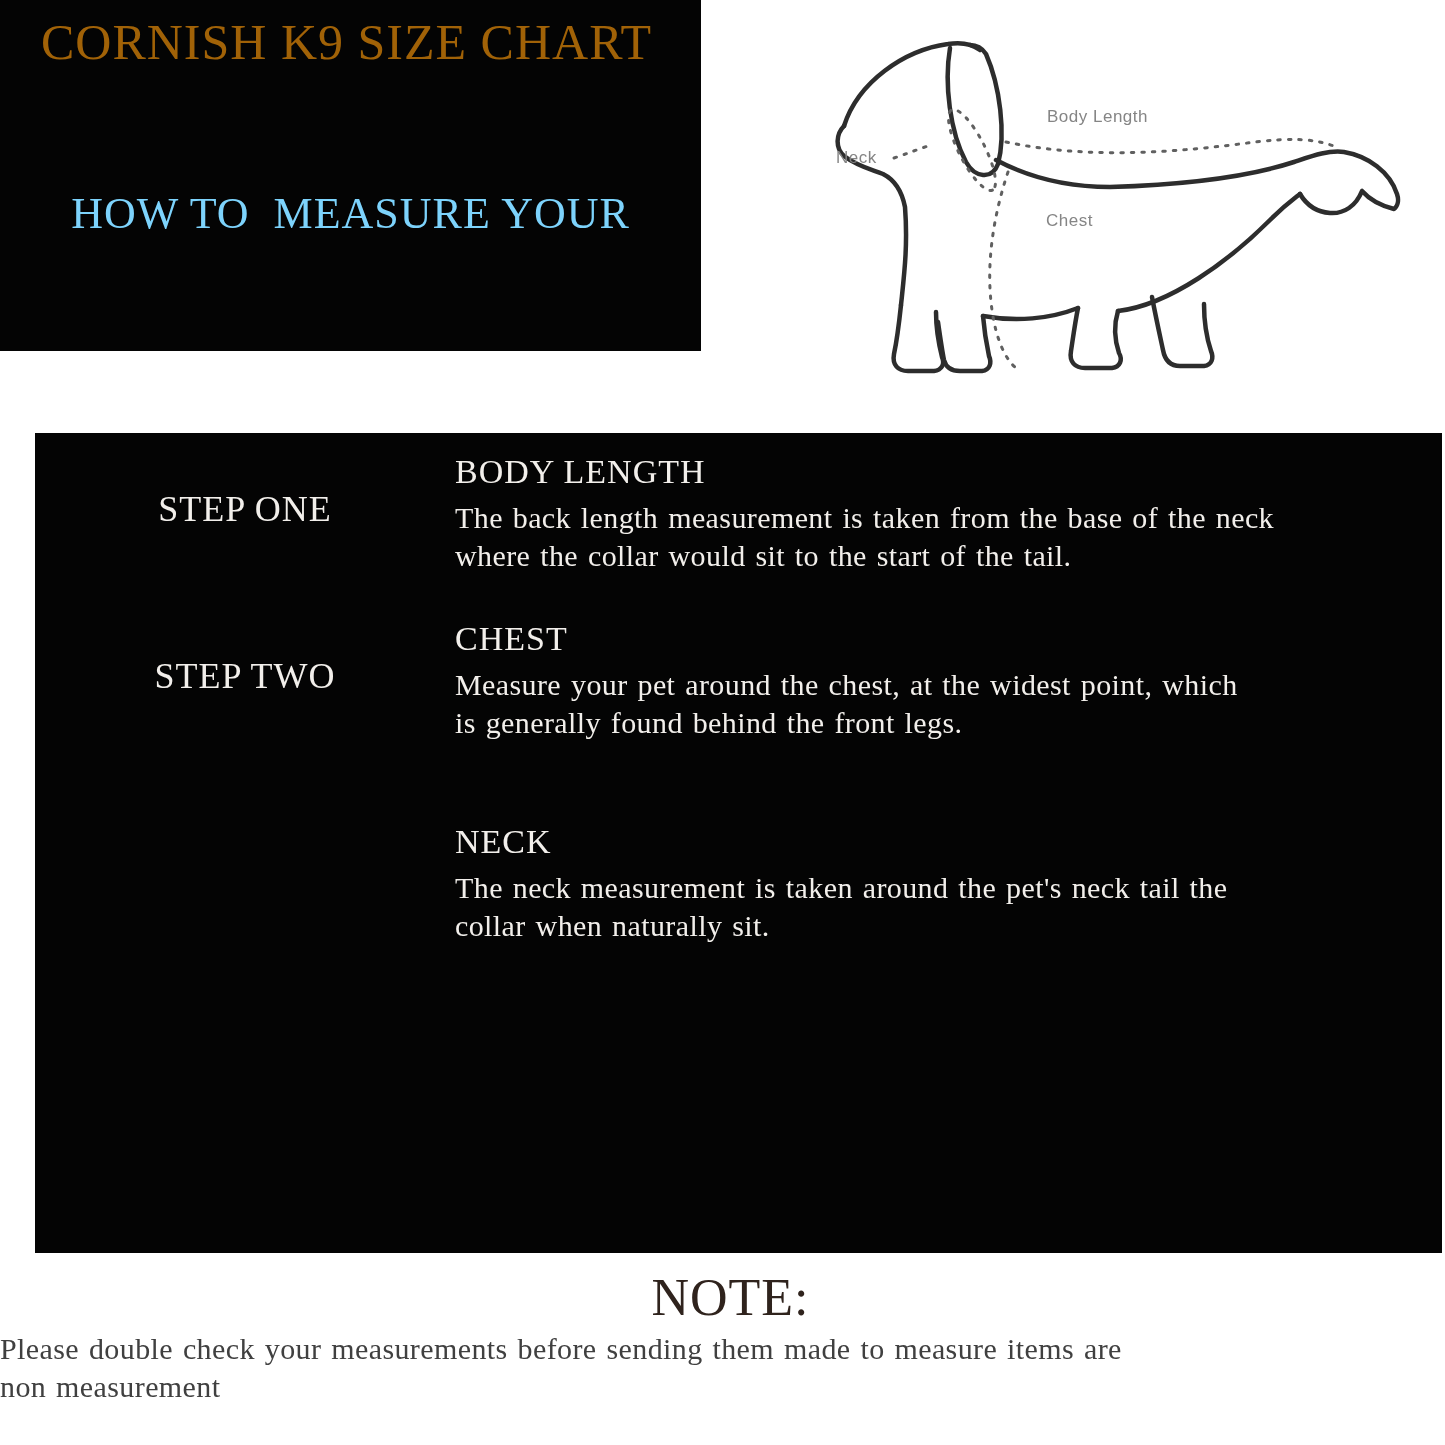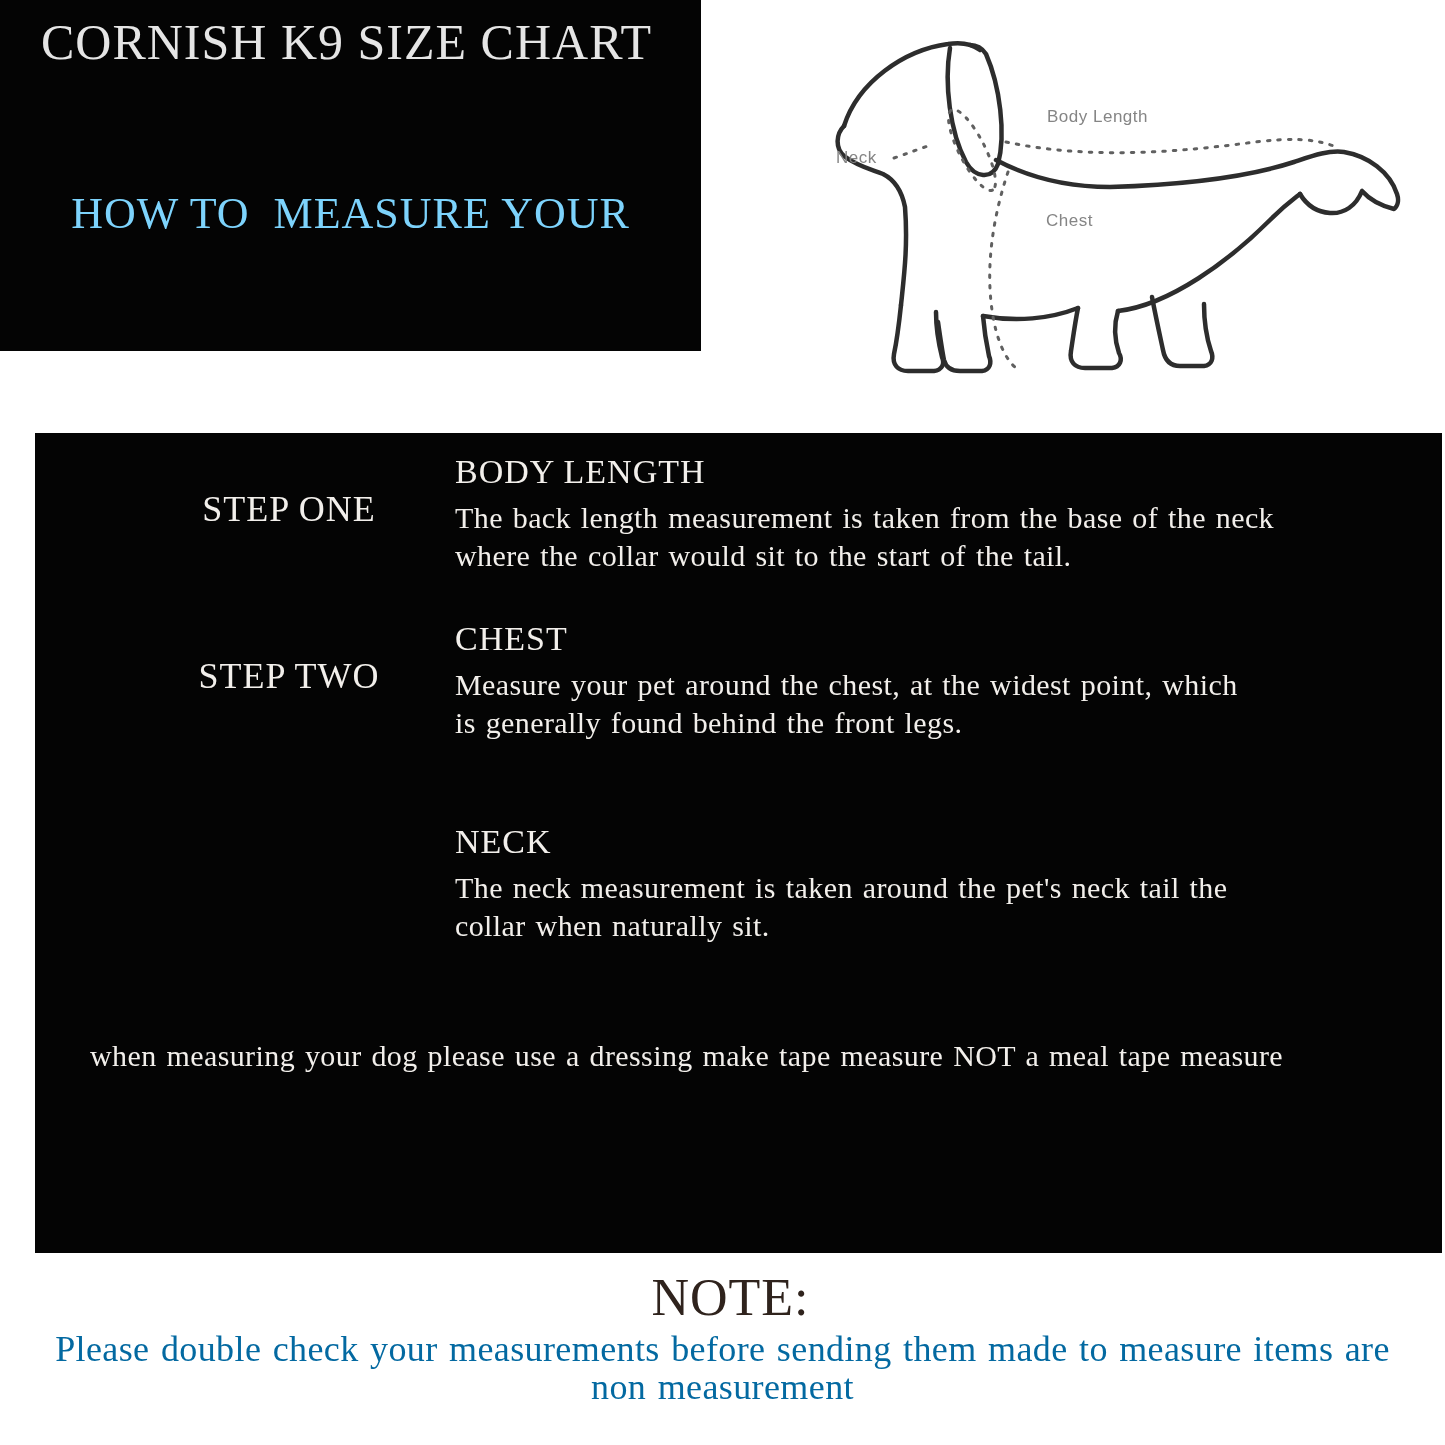--- a/index.html
+++ b/index.html
@@ -5,61 +5,61 @@
   html,body{margin:0;padding:0;}
   body{
     width:1445px;height:1445px;position:relative;background:#ffffff;
     font-family:"Liberation Serif", serif;overflow:hidden;
   }
   .abs{position:absolute;}
   
   .top-panel{left:0;top:0;width:701px;height:351px;background:#040404;}
   .main-title{
     left:0;right:8px;top:14px;text-align:center;
-    color:#e5e5e5;font-size:50px;line-height:56px;letter-spacing:1px;
+    color:#a16207;font-size:50px;line-height:56px;letter-spacing:1px;
     white-space:nowrap;
   }
   .subtitle{
     left:0;right:0;top:170px;text-align:center;
     color:#7dd3fc;font-size:44px;line-height:88px;letter-spacing:1px;
   }
   
   .dog-wrap{left:800px;top:10px;width:620px;height:400px;}
   .dog-wrap svg{width:100%;height:100%;}
   .diag-label{
     font-family:"Liberation Sans", sans-serif;
     font-size:17px;fill:#858585;letter-spacing:0.5px;
   }
   
   .main-panel{left:35px;top:433px;width:1407px;height:820px;background:#040404;}
   .step-label{
     left:0;width:420px;text-align:center;color:#f2efeb;
-    font-size:36px;line-height:44px;letter-spacing:1px;padding-left:44px;
+    font-size:36px;line-height:44px;letter-spacing:1px;
   }
   .step-one{top:54px;}
   .step-two{top:221px;}
   .step-three{top:407px;}
   .section{left:420px;width:910px;color:#f2efeb;}
   .sec-1{top:18px;}
   .sec-2{top:185px;}
   .sec-3{top:388px;}
   .sec-heading{font-size:34px;line-height:42px;letter-spacing:1px;}
   .sec-body{margin-top:6px;font-size:30px;line-height:38px;letter-spacing:0.4px;word-spacing:2px;}
   .tip-line{
     left:55px;top:604px;width:1330px;color:#f2efeb;
     font-size:30px;line-height:38px;letter-spacing:0.4px;word-spacing:2px;
   }
   
   .note-heading{
     left:0;right:0;top:1268px;text-align:center;
     color:#2f231d;font-size:52px;line-height:60px;letter-spacing:1px;padding-left:16px;
   }
   .note-body{
-    left:0;right:0;top:1330px;text-align:center;
-    color:#0369a1;font-size:36px;line-height:38px;letter-spacing:0.4px;word-spacing:2px;
+    left:0;right:0;top:1330px;
+    color:#404040;font-size:30px;line-height:38px;letter-spacing:0.4px;word-spacing:2px;
   }
 </style>
 </head>
 <body>
 
 <div class="abs top-panel">
   <div class="abs main-title">CORNISH K9 SIZE CHART</div>
   <div class="abs subtitle">
     <div>HOW TO&nbsp; MEASURE YOUR</div>
   </div>
@@ -123,20 +123,19 @@
   </div>
 
   <div class="abs section sec-3">
     <div class="sec-heading">NECK</div>
     <div class="sec-body">
       <div>The neck measurement is taken around the pet's neck tail the</div>
       <div>collar when naturally sit.</div>
     </div>
   </div>
 
-  <div class="abs tip-line">when measuring your dog please use a dressing make tape measure NOT a meal tape measure</div>
 </div>
 
 <div class="abs note-heading">NOTE:</div>
 <div class="abs note-body">
   <div>Please double check your measurements before sending them made to measure items are</div>
   <div>non measurement</div>
 </div>
 
 </body></html>

